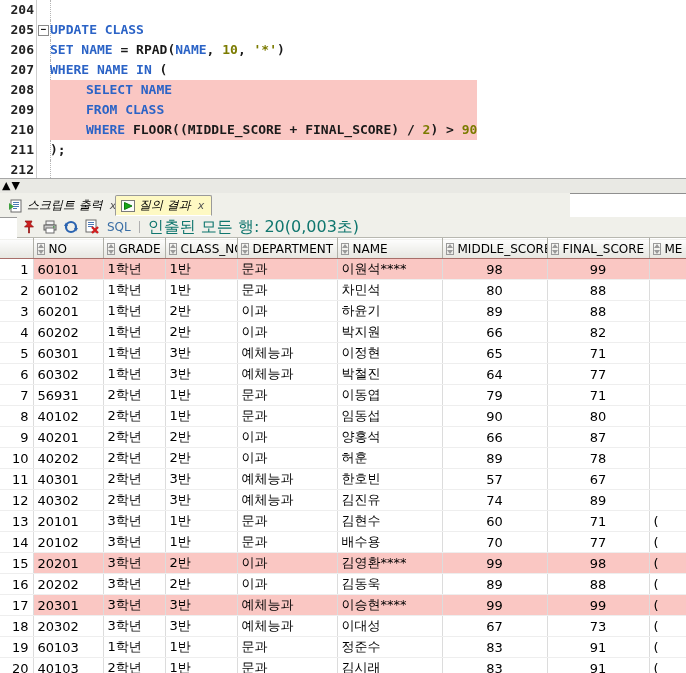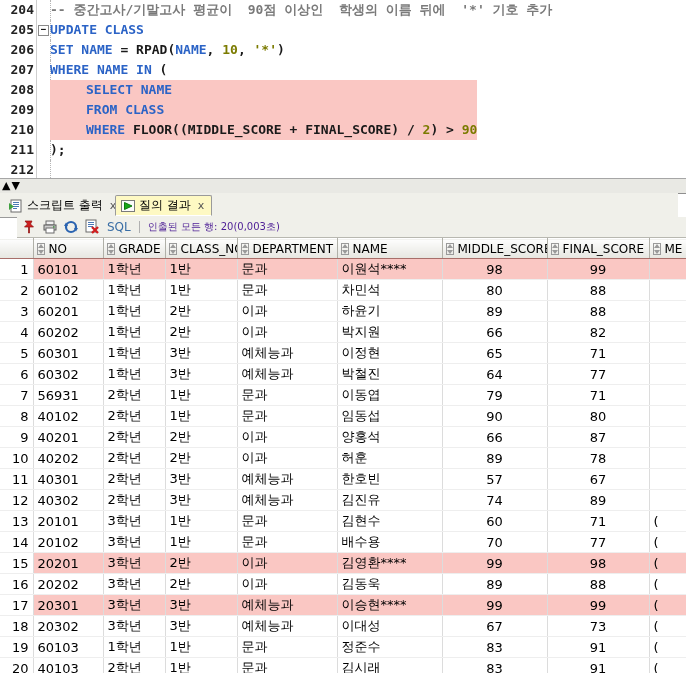--- a/index.html
+++ b/index.html
@@ -55,23 +55,24 @@
 
   
   #splitter{
     position:absolute;left:0;top:178px;width:686px;height:14px;
     background:#e9e9e4;border-top:1px solid #a6a6a6;border-bottom:1px solid #8f8f8f;
   }
   #splitter .arrows{position:absolute;left:2px;top:1px;font-size:11px;line-height:11px;letter-spacing:1px;}
 
   
   #tabbar{
-    position:absolute;left:0;top:193px;width:678px;height:24px;
+    position:absolute;left:0;top:193px;width:570px;height:24px;
     background:#f0f0ea;
     border-bottom:1px solid #9a9a9a;
+    font-style:italic;
   }
   .tab{
     position:absolute;top:2px;height:21px;
     display:flex;align-items:center;gap:4px;
     padding:0 7px 0 5px;
     font-size:12px;color:#000;
     box-sizing:border-box;
   }
   .tab.inactive{background:#f0f0ea;}
   .tab.active{
@@ -84,21 +85,21 @@
 
   
   #restoolbar{
     position:absolute;left:17px;top:217px;width:686px;height:20px;
     background:#f0f0ea;border-bottom:1px solid #b8b8b0;
     display:flex;align-items:center;
   }
   #restoolbar .tb-ico{width:18px;height:18px;margin-left:3px;position:relative;flex:0 0 18px;}
   #restoolbar .sqllabel{color:#3a6ea5;margin-left:6px;font-size:12px;}
   #restoolbar .divider{width:1px;height:12px;background:#b0b0b0;margin:0 8px;}
-  #restoolbar .rowsinfo{font-size:10px;color:#4c1d95;}
+  #restoolbar .rowsinfo{font-size:16px;color:#0f766e;}
 
   
   #grid{
     position:absolute;left:0;top:238px;width:686px;height:435px;
     background:#fff;overflow:hidden;
   }
   table.g{border-collapse:collapse;table-layout:fixed;width:700px;}
   table.g th{
     height:19px;padding:0;
     background:linear-gradient(#fdfdfd,#e6e6e0);
@@ -137,21 +138,21 @@
   .sortico:before{top:1px;border-bottom:4px solid #9a9a9a;}
   .sortico:after{bottom:1px;border-top:4px solid #9a9a9a;}
   .sortico i{position:absolute;left:0;top:0;width:8px;height:12px;border:1px solid #9a9a9a;box-sizing:border-box;}
 </style>
 </head>
 <body>
 
 <div id="editor">
   <div class="gutter-sep"></div>
   <div id="editor-lines">
-      <div class="code-line"><div class="gutter">204</div><div class="indentguide"></div><div class="codetext"><span class="cmt">-- 중간고사/기말고사 평균이  90점 이상인  학생의 이름 뒤에  '*' 기호 추가</span></div></div>
+      <div class="code-line"><div class="gutter">204</div><div class="indentguide"></div></div>
       <div class="code-line"><div class="gutter">205</div><div class="fold" style="top: 5px;">−</div><div class="indentguide"></div><div class="codetext"><span class="kw">UPDATE CLASS</span></div></div>
       <div class="code-line"><div class="gutter">206</div><div class="indentguide"></div><div class="codetext"><span class="kw">SET NAME </span><span class="op">= </span><span class="fn">RPAD</span><span class="op">(</span><span class="kw">NAME</span><span class="op">, </span><span class="num">10</span><span class="op">, </span><span class="str">'*'</span><span class="op">)</span></div></div>
       <div class="code-line"><div class="gutter">207</div><div class="indentguide"></div><div class="codetext"><span class="kw">WHERE NAME IN </span><span class="op">(</span></div></div>
       <div class="code-line"><div class="gutter">208</div><div class="indentguide"></div><div class="hl-band" style="width: 427px;"></div><div class="codetext" style="left: 86px;"><span class="kw">SELECT NAME</span></div></div>
       <div class="code-line"><div class="gutter">209</div><div class="indentguide"></div><div class="hl-band" style="width: 427px;"></div><div class="codetext" style="left: 86px;"><span class="kw">FROM CLASS</span></div></div>
       <div class="code-line"><div class="gutter">210</div><div class="indentguide"></div><div class="hl-band" style="width: 427px;"></div><div class="codetext" style="left: 86px;"><span class="kw">WHERE </span><span class="fn">FLOOR</span><span class="op">((</span><span class="pln">MIDDLE_SCORE</span><span class="op"> + </span><span class="pln">FINAL_SCORE</span><span class="op">) / </span><span class="num">2</span><span class="op">) &gt; </span><span class="num">90</span></div></div>
       <div class="code-line"><div class="gutter">211</div><div class="indentguide"></div><div class="codetext"><span class="op">);</span></div></div>
       <div class="code-line"><div class="gutter">212</div><div class="indentguide"></div><div class="codetext"><span class="pln"></span></div></div>
     </div>
 </div>

